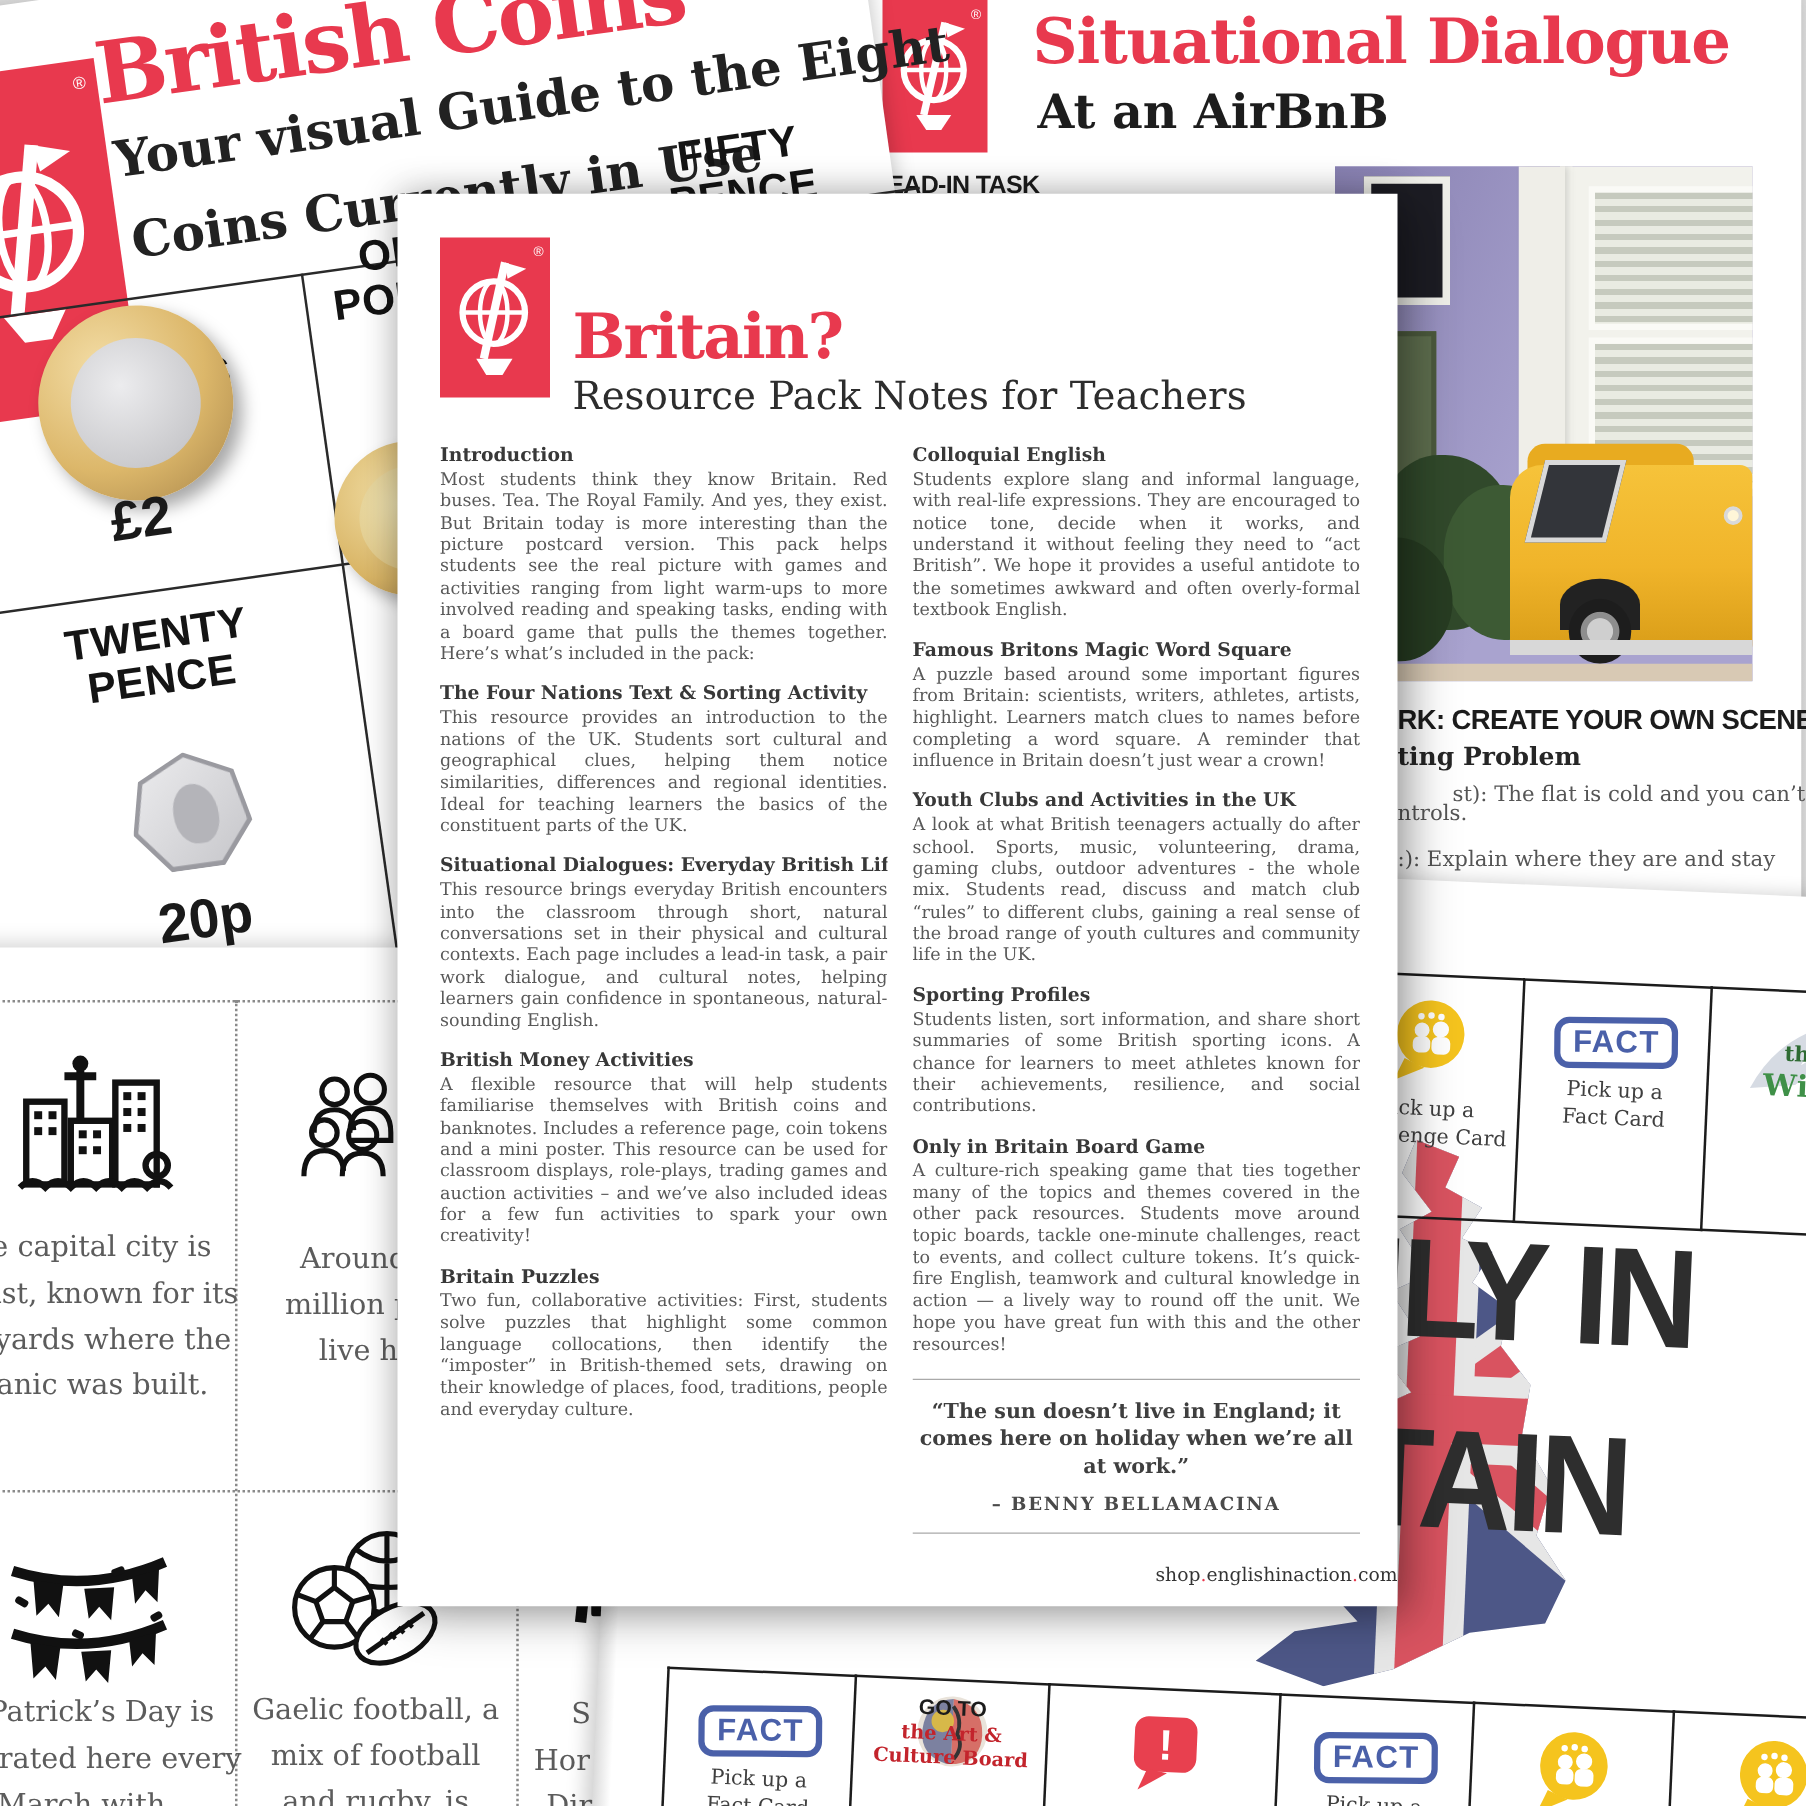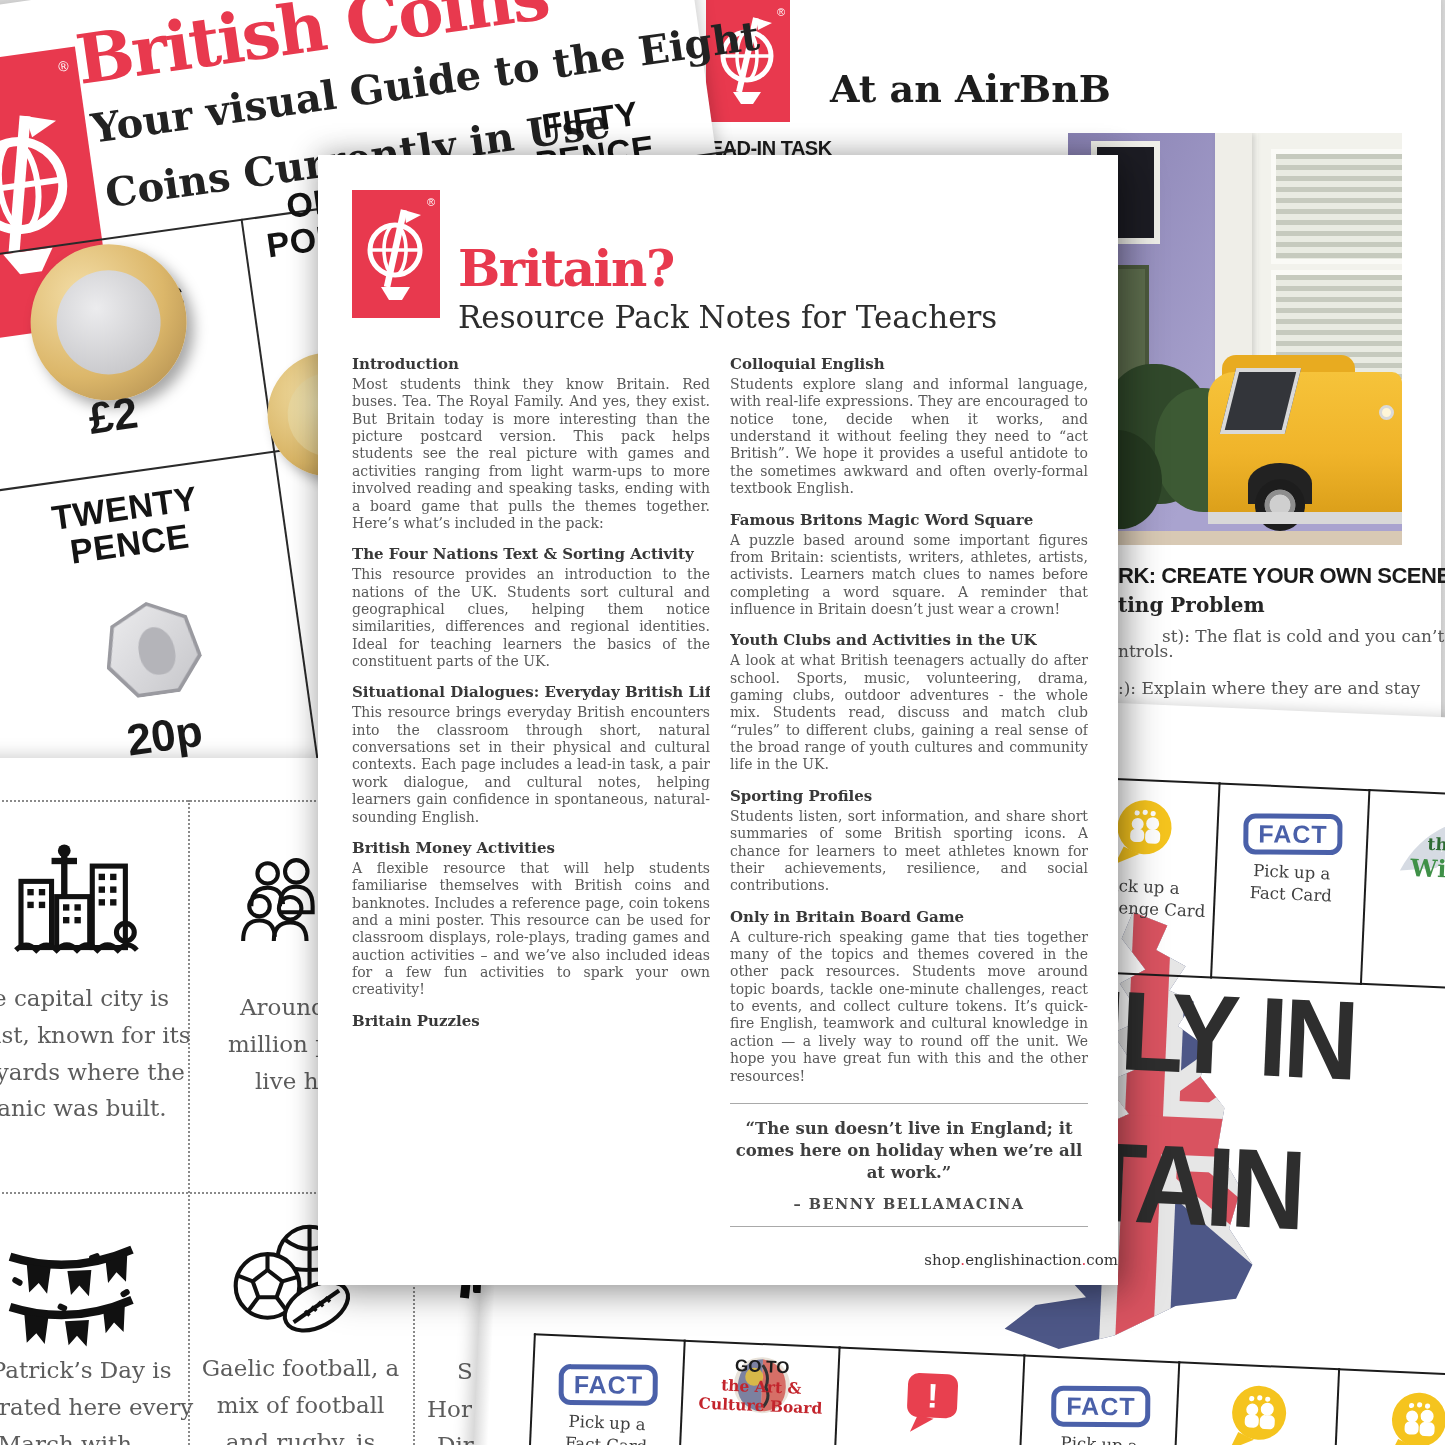--- a/index.html
+++ b/index.html
@@ -156,20 +156,21 @@
       <svg width="84" height="122" viewBox="0 0 84 122">
         <circle cx="41" cy="56" r="24" fill="none" stroke="#fff" stroke-width="5"></circle>
         <ellipse cx="41" cy="56" rx="10" ry="24" fill="none" stroke="#fff" stroke-width="3.5"></ellipse>
         <line x1="17" y1="56" x2="65" y2="56" stroke="#fff" stroke-width="3.5"></line>
         <line x1="50" y1="18" x2="33" y2="92" stroke="#fff" stroke-width="6"></line>
         <polygon points="50,18 66,23 52,30" fill="#fff"></polygon>
         <polygon points="27,92 55,92 47,104 35,104" fill="#fff"></polygon>
       </svg>
       <span class="reg" style="right:5px;top:6px;">®</span>
     </div>
+    <div id="dlg-title" class="abs serif">Situational Dialogue</div>
     <div id="dlg-sub" class="abs serif">At an AirBnB</div>
     <div id="dlg-leadin" class="abs sans">LEAD-IN TASK</div>
 
     <div id="photo" class="abs">
       <div id="ph-shade" class="ph"></div>
       <div id="ph-darkwin" class="ph"></div>
       <div id="ph-window" class="ph">
         <div id="sash-top" class="sash"></div>
         <div id="sash-bot" class="sash"></div>
       </div>
@@ -478,27 +479,28 @@
     <div id="col-left" class="col">
       <div class="sec-h first">Introduction</div>
       <p class="sec-p">Most students think they know Britain. Red buses. Tea. The Royal Family. And yes, they exist. But Britain today is more interesting than the picture postcard version. This pack helps students see the real picture with games and activities ranging from light warm-ups to more involved reading and speaking tasks, ending with a board game that pulls the themes together. Here’s what’s included in the pack:</p>
       <div class="sec-h">The Four Nations Text &amp; Sorting Activity</div>
       <p class="sec-p">This resource provides an introduction to the nations of the UK. Students sort cultural and geographical clues, helping them notice similarities, differences and regional identities. Ideal for teaching learners the basics of the constituent parts of the UK.</p>
       <div class="sec-h">Situational Dialogues: Everyday British Life</div>
       <p class="sec-p">This resource brings everyday British encounters into the classroom through short, natural conversations set in their physical and cultural contexts. Each page includes a lead-in task, a pair work dialogue, and cultural notes, helping learners gain confidence in spontaneous, natural-sounding English.</p>
       <div class="sec-h">British Money Activities</div>
       <p class="sec-p">A flexible resource that will help students familiarise themselves with British coins and banknotes. Includes a reference page, coin tokens and a mini poster. This resource can be used for classroom displays, role-plays, trading games and auction activities – and we’ve also included ideas for a few fun activities to spark your own creativity!</p>
       <div class="sec-h">Britain Puzzles</div>
+      <p class="sec-p">Two fun, collaborative activities: First, students solve puzzles that highlight some common language collocations, then identify the “imposter” in British-themed sets, drawing on their knowledge of places, food, traditions, people and everyday culture.</p>
     </div>
 
     <div id="col-right" class="col">
       <div class="sec-h first">Colloquial English</div>
       <p class="sec-p">Students explore slang and informal language, with real-life expressions. They are encouraged to notice tone, decide when it works, and understand it without feeling they need to “act British”. We hope it provides a useful antidote to the sometimes awkward and often overly-formal textbook English.</p>
       <div class="sec-h">Famous Britons Magic Word Square</div>
-      <p class="sec-p">A puzzle based around some important figures from Britain: scientists, writers, athletes, artists, activists. Learners match clues to names before completing a word square. A reminder that influence in Britain doesn’t just wear a crown!</p>
+      <p class="sec-p">A puzzle based around some important figures from Britain: scientists, writers, athletes, artists, highlight. Learners match clues to names before completing a word square. A reminder that influence in Britain doesn’t just wear a crown!</p>
       <div class="sec-h">Youth Clubs and Activities in the UK</div>
       <p class="sec-p">A look at what British teenagers actually do after school. Sports, music, volunteering, drama, gaming clubs, outdoor adventures - the whole mix. Students read, discuss and match club “rules” to different clubs, gaining a real sense of the broad range of youth cultures and community life in the UK.</p>
       <div class="sec-h">Sporting Profiles</div>
       <p class="sec-p">Students listen, sort information, and share short summaries of some British sporting icons. A chance for learners to meet athletes known for their achievements, resilience, and social contributions.</p>
       <div class="sec-h">Only in Britain Board Game</div>
       <p class="sec-p">A culture-rich speaking game that ties together many of the topics and themes covered in the other pack resources. Students move around topic boards, tackle one-minute challenges, react to events, and collect culture tokens. It’s quick-fire English, teamwork and cultural knowledge in action — a lively way to round off the unit. We hope you have great fun with this and the other resources!</p>
       <div id="quote-block">
         <div id="quote-text">“The sun doesn’t live in England; it comes here on holiday when we’re all at work.”</div>
         <div id="quote-attr">– BENNY BELLAMACINA</div>
       </div>

